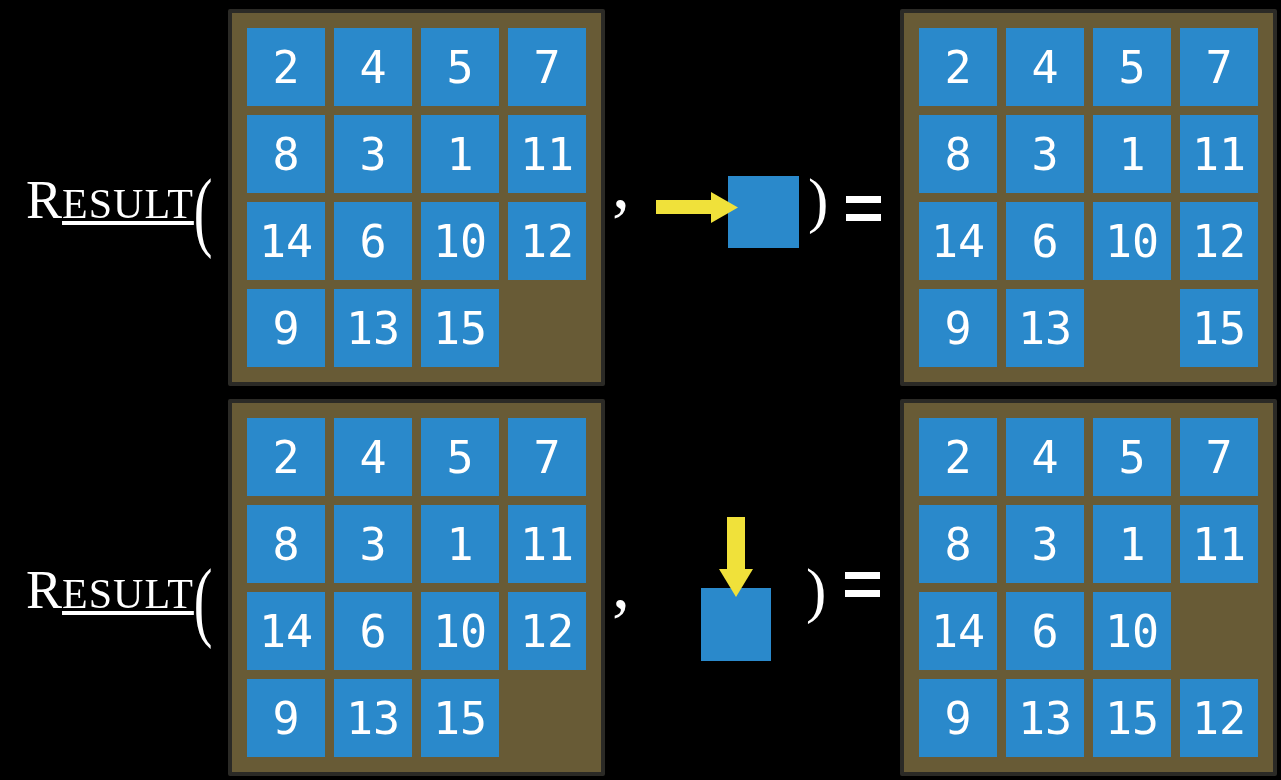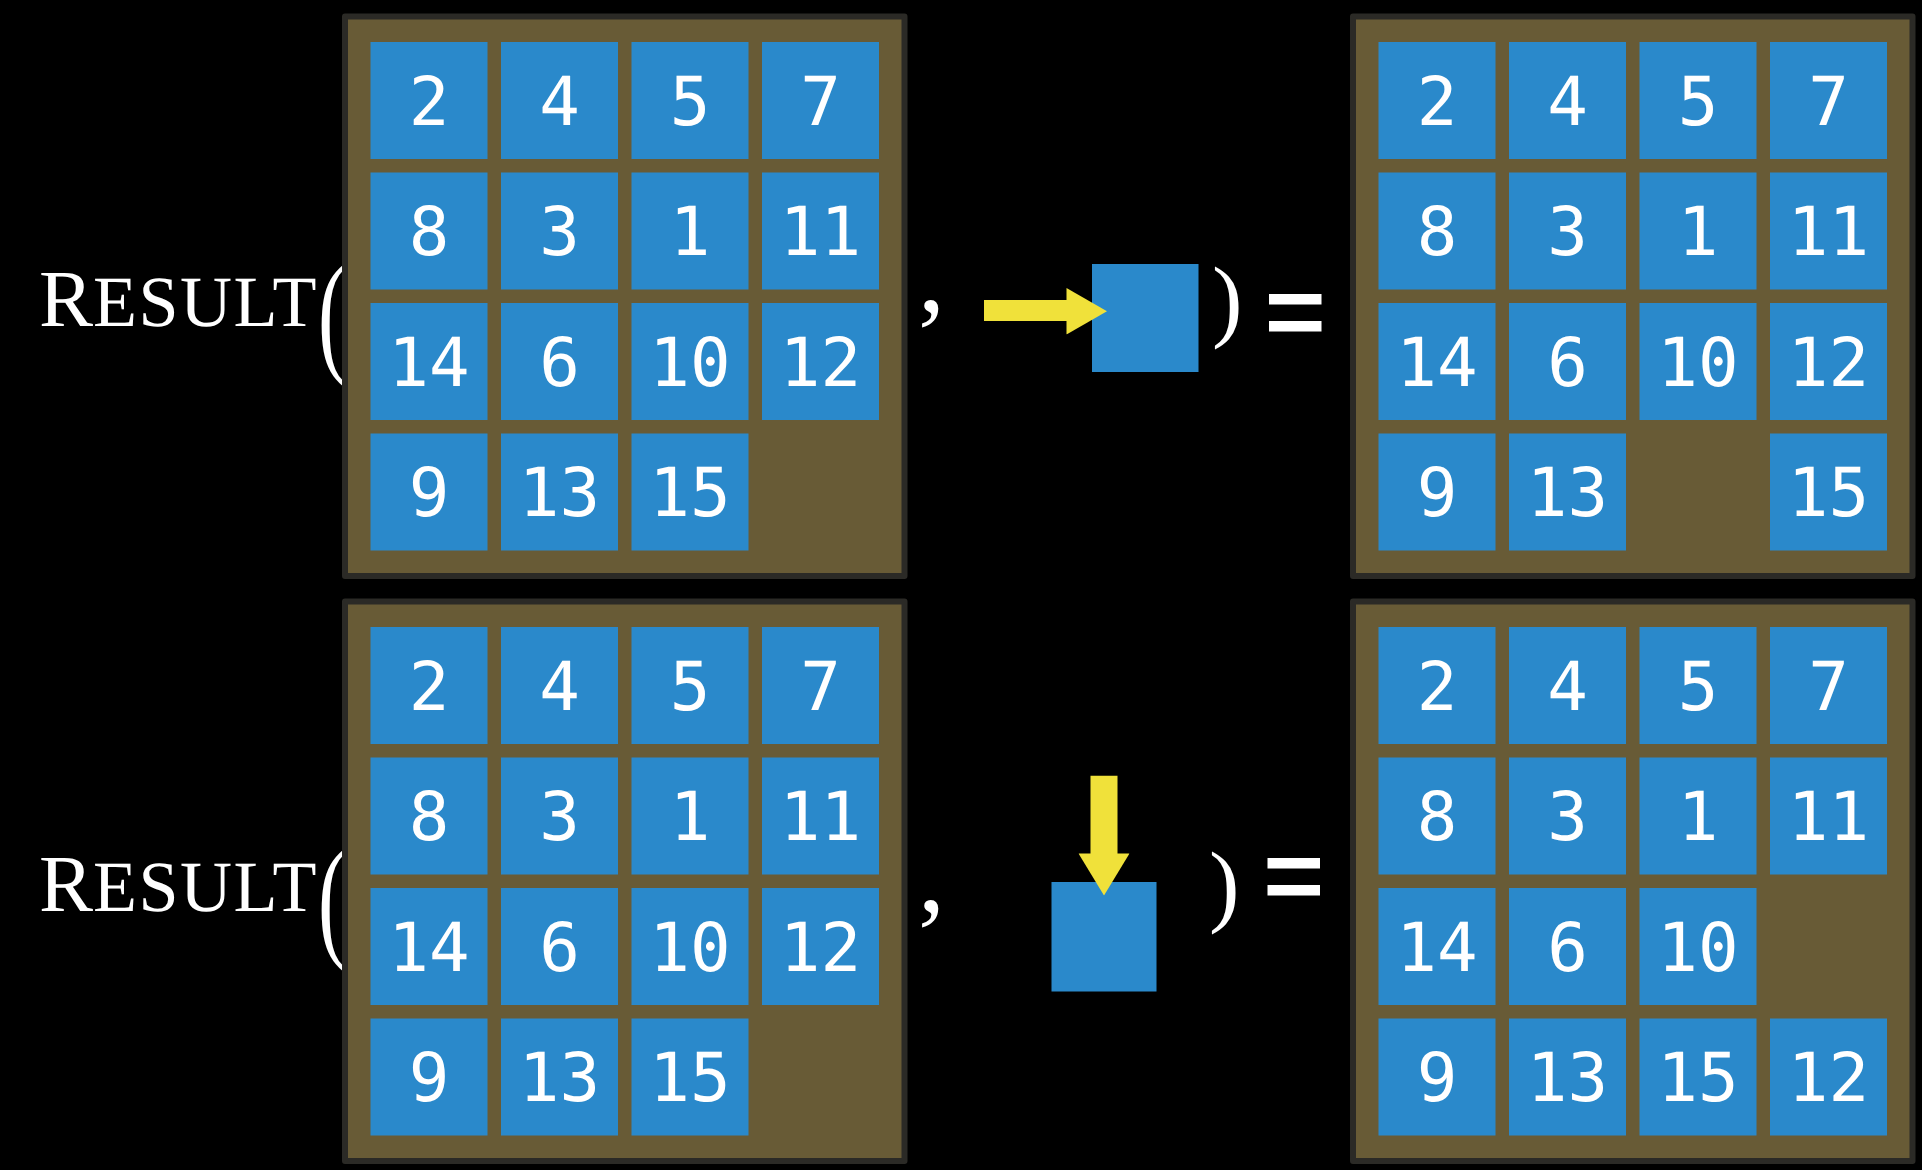--- a/index.html
+++ b/index.html
@@ -18,21 +18,21 @@
 
   #board-in-top    {left:228px;top:9px;}
   #board-out-top   {left:900px;top:9px;}
   #board-in-bottom {left:228px;top:399px;}
   #board-out-bottom{left:900px;top:399px;}
 
   
   .result-label{position:absolute;left:26px;color:var(--text,#fff);white-space:nowrap;
                 font-size:54px;line-height:1;}
   .result-label .cap{font-size:54px;}
-  .result-label .rest{font-size:48px;letter-spacing:1px;}
+  .result-label .rest{font-size:42px;letter-spacing:1px;text-decoration:underline;}
   .result-label .paren{font-size:56px;display:inline-block;
                 transform:translateY(11px) scaleY(1.6);transform-origin:50% 50%;}
   #label-top{top:171px;}
   #label-bottom{top:561px;}
 
   
   .comma{position:absolute;color:var(--text,#fff);font-size:72px;line-height:1;}
   #comma-top{left:612px;top:147px;}
   #comma-bottom{left:612px;top:547px;}
 

